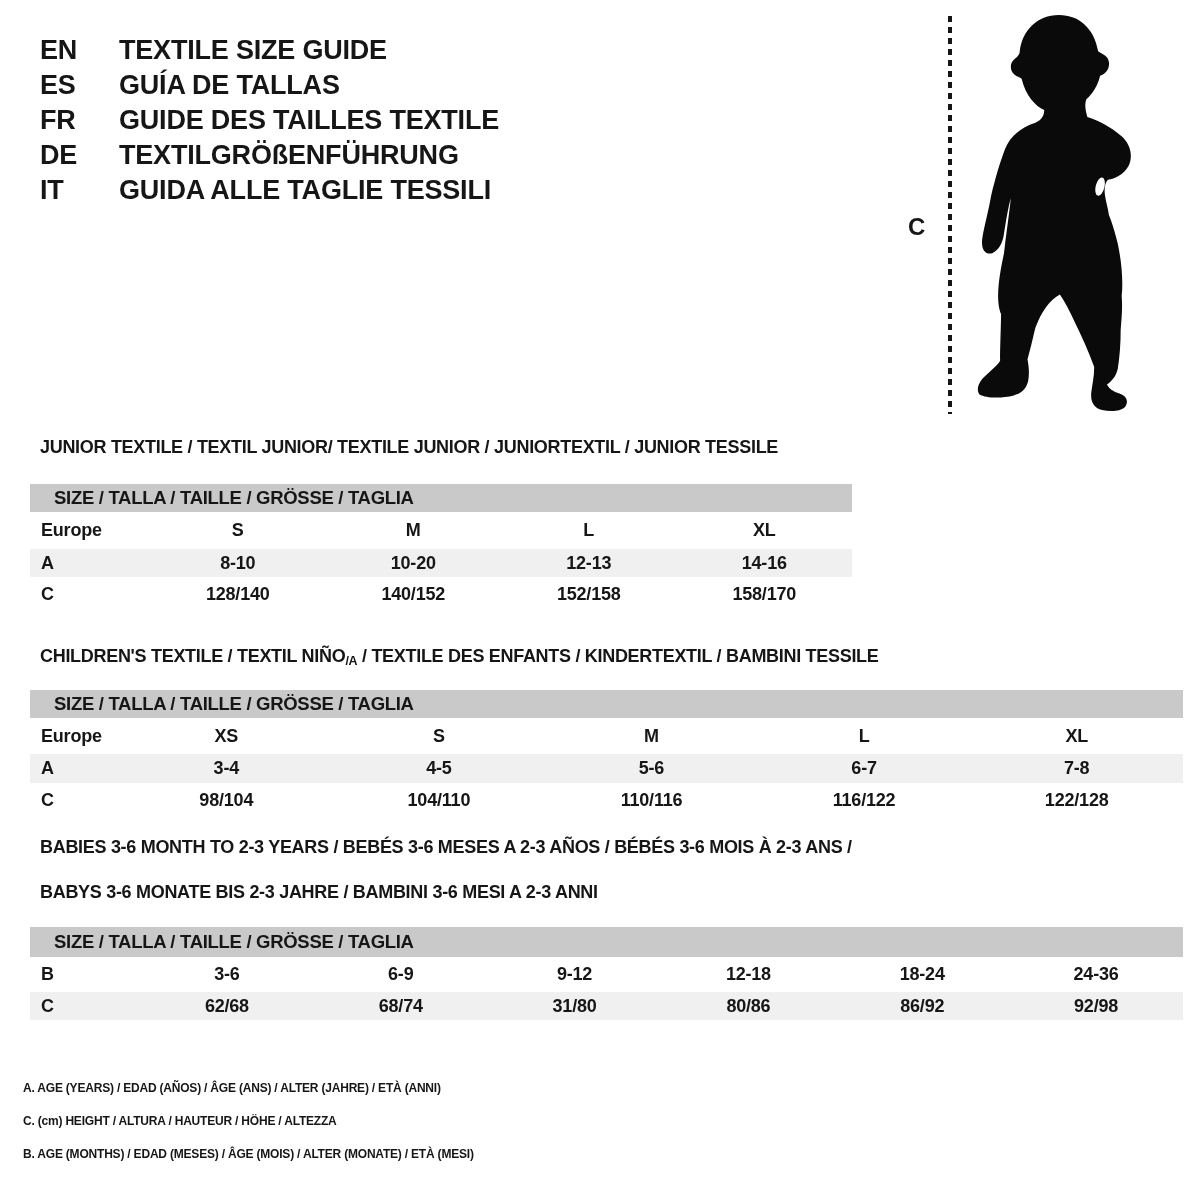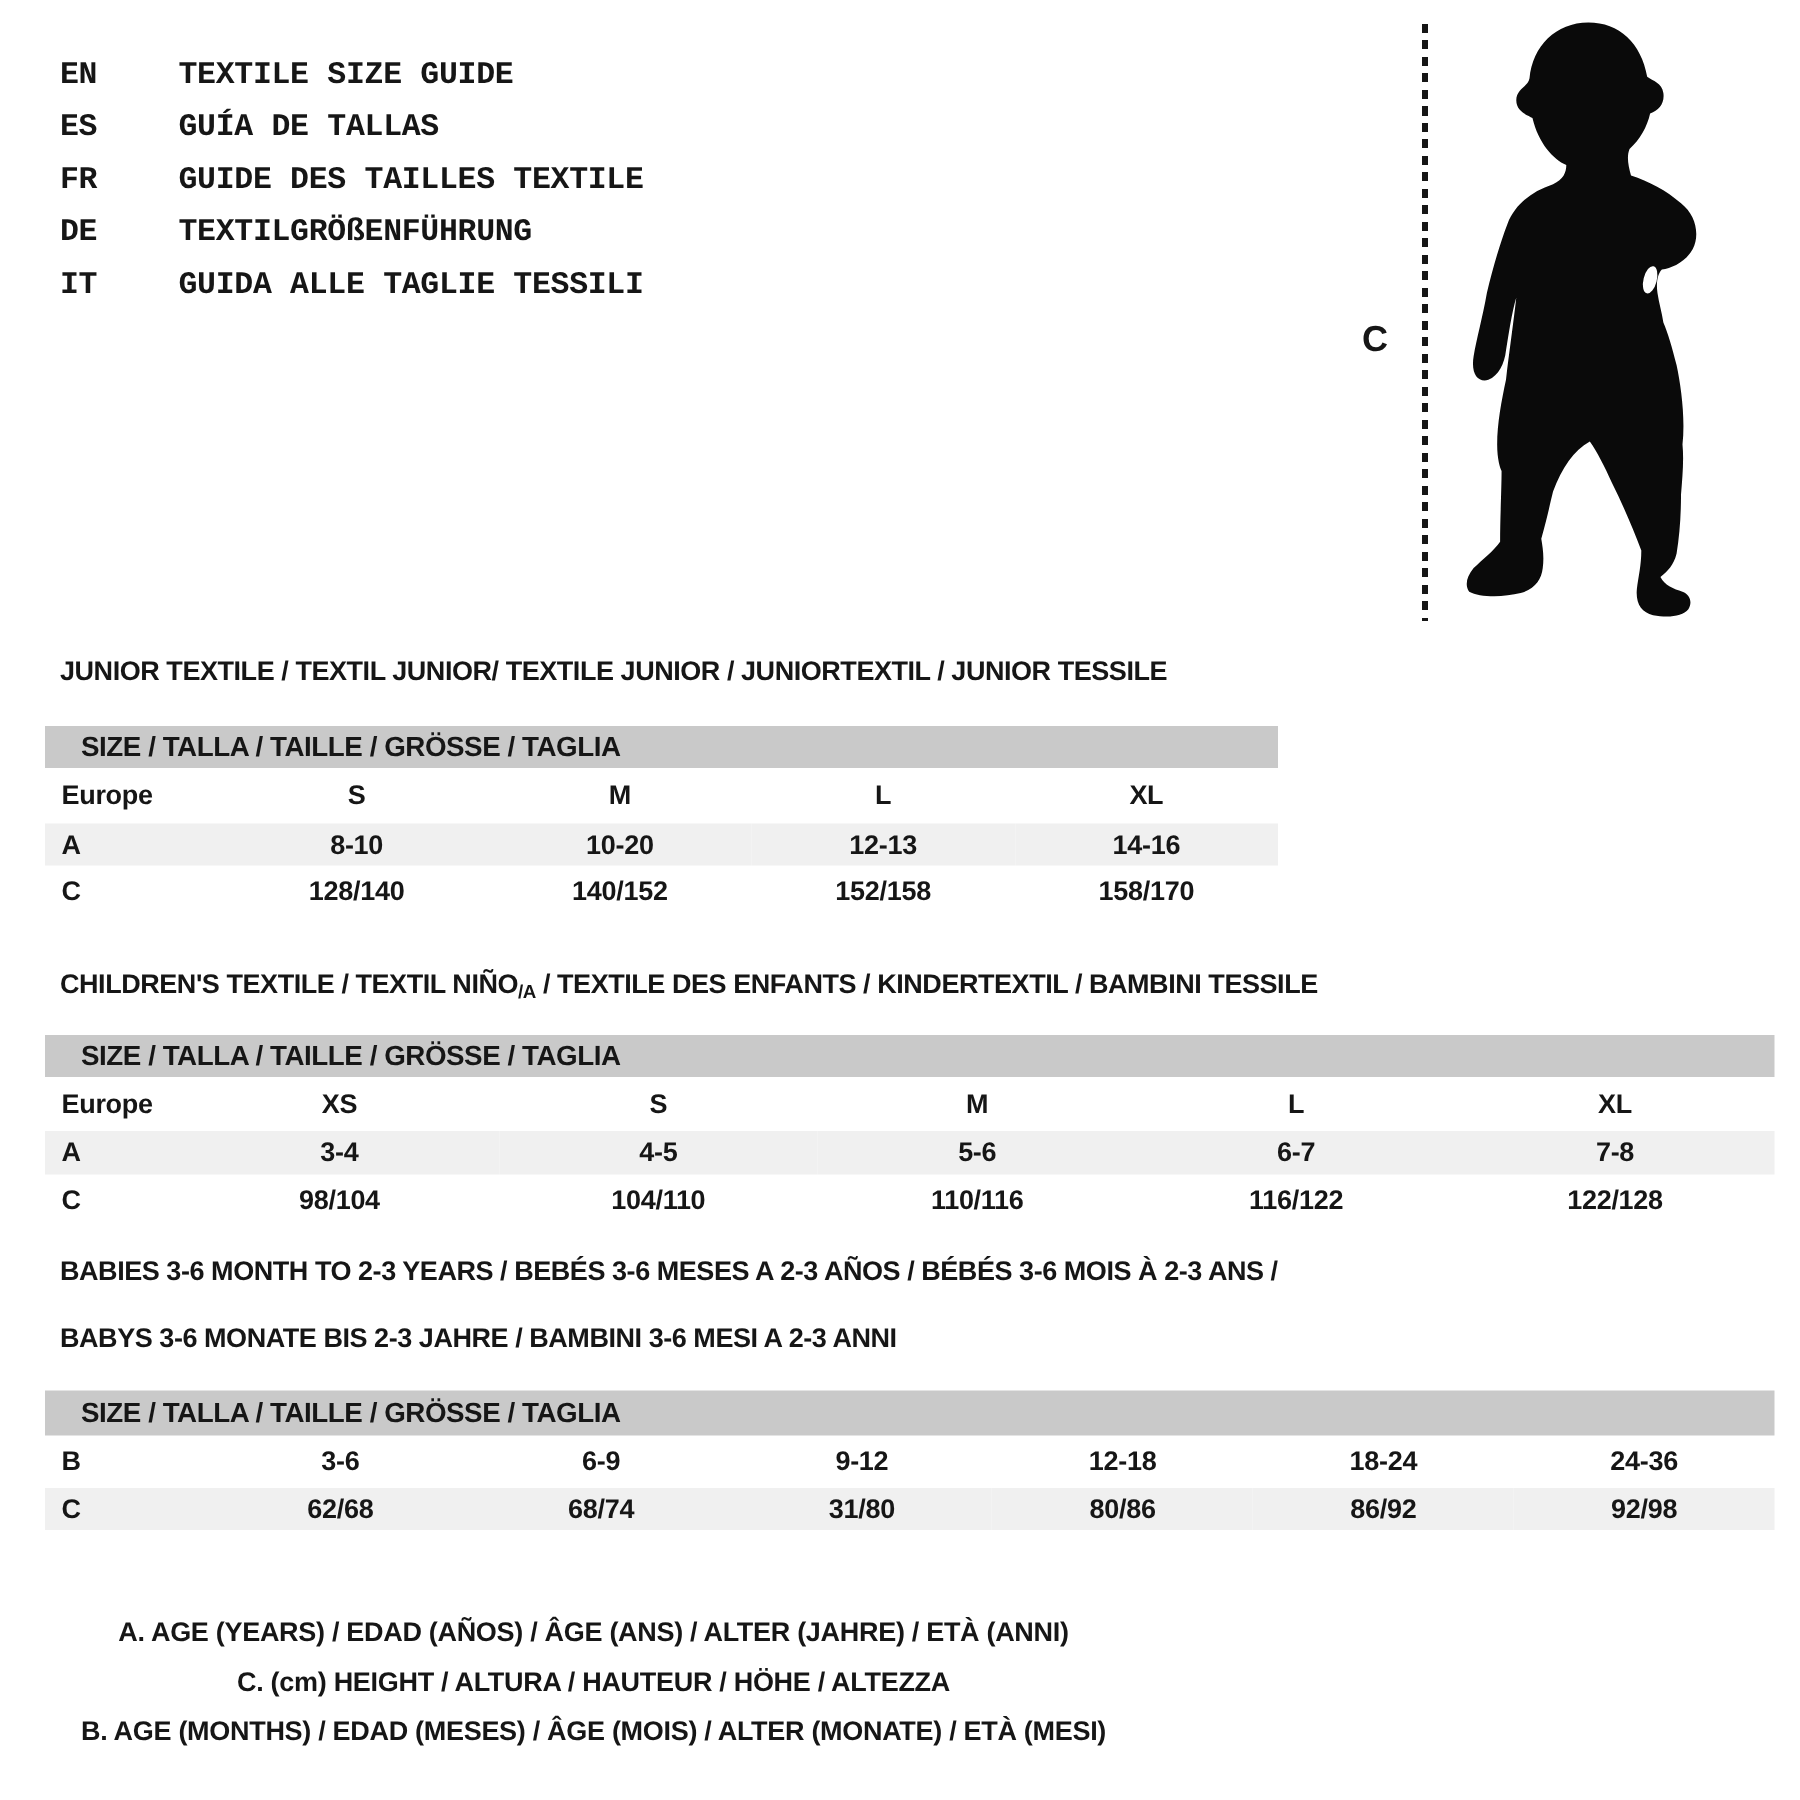--- a/index.html
+++ b/index.html
@@ -5,21 +5,21 @@
   :root{
     --bg:#ffffff; --ink:#161616; --header-bar:#c9c9c9; --shaded-row:#f0f0f0;
   }
   html,body{margin:0;padding:0;background:var(--bg);}
   .page{
     position:relative; width:1200px; height:1200px; background:var(--bg);
     font-family:"Liberation Sans",sans-serif; font-weight:bold; color:var(--ink);
     overflow:hidden;
   }
   
-  .langs{position:absolute; left:40px; top:33px; font-size:21px; line-height:35px; letter-spacing:-0.2px; white-space:nowrap;font-family:Liberation Mono, monospace;}
+  .langs{position:absolute; left:40px; top:33px; font-size:27px; line-height:35px; letter-spacing:-0.2px; white-space:nowrap;}
   .lang-code{display:inline-block; width:79px;}
   
   .measure-line{
     position:absolute; left:948px; top:16px; width:4px; height:398px;
     background:repeating-linear-gradient(to bottom, var(--ink) 0 6px, transparent 6px 11px);
   }
   .measure-c{position:absolute; left:908px; top:213px; font-size:24px;}
   .baby{position:absolute; left:971px; top:12px; width:166px; height:404px;}
   
   .sec-title{position:absolute; left:40px; font-size:18px; letter-spacing:-0.3px; white-space:nowrap; line-height:22px;}
@@ -33,21 +33,21 @@
     background:var(--header-bar); text-align:left; font-weight:bold;
     font-size:18.5px; padding:0 0 0 24px; letter-spacing:-0.3px;
   }
   .size-table td{text-align:center; padding:0; vertical-align:middle;}
   .size-table td.lbl{text-align:left; padding-left:11px;}
   tr.r-shade td{background:var(--shaded-row);}
   .t-junior tr.hdr{height:28px;} .t-junior tr.r0{height:37px;} .t-junior tr.r1{height:28px;} .t-junior tr.r2{height:35px;}
   .t-children tr.hdr{height:28px;} .t-children tr.r0{height:36px;} .t-children tr.r1{height:29px;} .t-children tr.r2{height:34px;}
   .t-babies tr.hdr{height:30px;} .t-babies tr.r0{height:35px;} .t-babies tr.r1{height:28px;}
   
-  .notes{position:absolute; left:54px; top:1072px; font-size:18px; line-height:33px; letter-spacing:-0.2px; white-space:nowrap;text-align:center;}
+  .notes{position:absolute; left:23px; top:1072px; font-size:12px; line-height:33px; letter-spacing:-0.2px; white-space:nowrap;}
 </style>
 </head>
 <body>
 
 <div class="page">
 
   <div class="langs">
     <div><span class="lang-code">EN</span><span>TEXTILE SIZE GUIDE</span></div>
     <div><span class="lang-code">ES</span><span>GUÍA DE TALLAS</span></div>
     <div><span class="lang-code">FR</span><span>GUIDE DES TAILLES TEXTILE</span></div>

